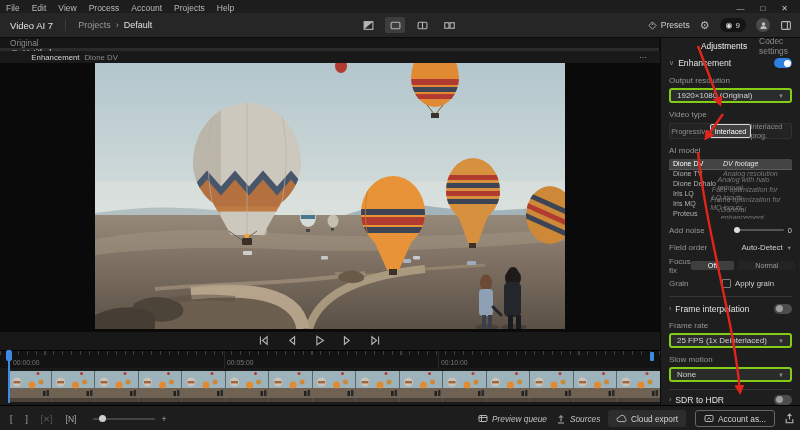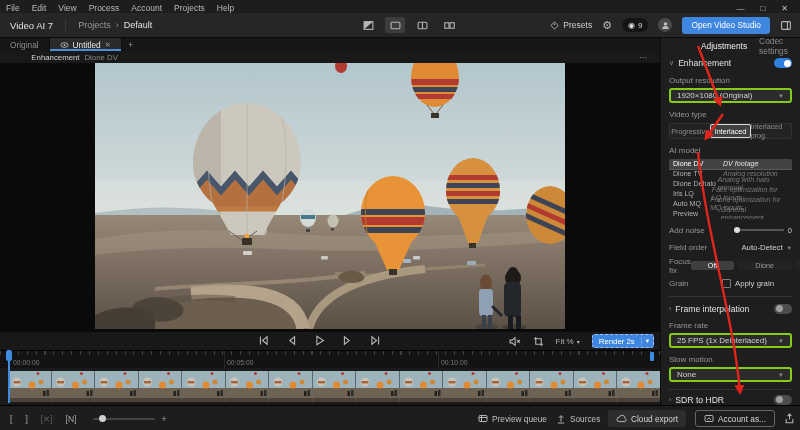--- a/index.html
+++ b/index.html
@@ -28,21 +28,21 @@
   .presets { display:flex; align-items:center; gap:4px; font-size:8.5px; color:#d0d0d0; }
   .gear { font-size:11px; color:#b5b5b5; line-height:1; }
   .credits-pill { display:flex; align-items:center; gap:3px; background:#141414; border-radius:8px;
     height:14px; padding:0 6px; font-size:8px; color:#dcdcdc; }
   .avatar { width:14px; height:14px; border-radius:50%; background:#4a4a4a;
     display:flex; align-items:center; justify-content:center; }
   .btn-blue { height:17px; padding:0 9px; border-radius:3px; background:#3f86e0; color:#fff;
     font-size:8.3px; display:flex; align-items:center; }
   
   .tabbar { position:absolute; top:38px; left:0; width:660px; height:13px; background:#161616;
-    display:flex; font-size:8.3px; }
+    display:flex; font-size:8.3px;flex-direction:column; }
   .tab { display:flex; align-items:center; gap:4px; padding:0 10px; color:#8b8b8b; border-right:1px solid #0d0d0d; }
   .tab.active { background:#2b2b2b; color:#e8e8e8; box-shadow: inset 0 -2px 0 #4a90d9; }
   .tab .x { font-size:7px; color:#9a9a9a; }
   .tab-add { width:18px; display:flex; align-items:center; justify-content:center; color:#9a9a9a; }
   .filter-row { position:absolute; top:51px; left:0; width:660px; height:12px; background:#191919;
     display:flex; align-items:center; font-size:7.8px; }
   .fx { margin-left:10px; font-style:italic; color:#8f8f8f; font-family:"Liberation Serif", serif;margin-top:28px; }
   .fname { margin-left:14px; color:#d6d6d6; }
   .fmodel { margin-left:5px; color:#8a8a8a; }
   .more { margin-left:auto; margin-right:12px; color:#9a9a9a; letter-spacing:1px; }
@@ -72,21 +72,21 @@
   .filmstrip svg { position:absolute; left:8px; top:3px; }
   
   .bottombar { position:absolute; top:405px; left:0; right:0; height:25px; background:#1d1d1d; border-top:1px solid #000; }
   .bb-left { position:absolute; left:10px; top:0; height:25px; display:flex; gap:13px; align-items:center;
     font-size:8.5px; color:#a8a8a8; }
   .bb-left .dim { color:#5e5e5e; }
   .zoom-slider { display:flex; align-items:center; gap:6px; margin-left:4px; }
   .zs-track { position:relative; width:62px; height:2px; background:#454545; border-radius:1px; }
   .zs-knob { position:absolute; left:6px; top:-2.5px; width:7px; height:7px; border-radius:50%; background:#cfcfcf; }
   .bb-mid { position:absolute; left:478px; top:0; height:25px; display:flex; gap:9px; align-items:center;
-    font-size:8.3px; color:#c0c0c0; }
+    font-size:8.3px; color:#c0c0c0;font-style:italic; }
   .bb-item { display:flex; gap:4px; align-items:center; }
   .bb-right { position:absolute; right:5px; top:0; height:25px; display:flex; gap:9px; align-items:center; }
   .btn-dark { height:17px; padding:0 8px; border-radius:3px; background:#2d2d2d; color:#d6d6d6;
     font-size:8.3px; display:flex; gap:4px; align-items:center; }
   .btn-outline { height:17px; padding:0 8px; border-radius:3px; border:1px solid #666; color:#d6d6d6;
     font-size:8.3px; display:flex; gap:4px; align-items:center; background:#1d1d1d; }
   
   .sidebar { position:absolute; top:38px; right:0; width:140px; height:367px; background:#1e1e1e;
     border-left:1px solid #0b0b0b; padding:0 8px; font-size:8.3px; overflow:hidden; }
   .sb-tabs { display:flex; gap:12px; height:16px; align-items:center; font-size:8.4px;margin-left:32px; }
@@ -189,21 +189,20 @@
       <span class="credits-pill">
         <span>◉</span>
         <span>9</span>
       </span>
       <span class="avatar">
         <svg width="9" height="9" viewBox="0 0 10 10">
             <circle cx="5" cy="3.4" r="2" fill="#bdbdbd"></circle>
             <path d="M1.5 9a3.5 3.5 0 0 1 7 0z" fill="#bdbdbd"></path>
           </svg>
       </span>
-      <span class="btn-blue">Open Video Studio</span>
       <svg width="12" height="11" viewBox="0 0 10 10">
           <rect class="st" x="1" y="1.5" width="8" height="7" rx="1"></rect>
           <path class="st" d="M6.3 1.5v7"></path>
         </svg>
     </span>
   </div>
 
   <div class="tabbar">
     <span class="tab">
       <span>Original</span>
@@ -364,38 +363,20 @@
           <path class="st" d="M2.6 1.2 8.6 5l-6 3.8z"></path>
         </svg>
       <svg width="11" height="11" viewBox="0 0 10 10">
           <path class="st" d="M2.2 1.6 6.5 5 2.2 8.4z"></path>
         </svg>
       <svg width="11" height="11" viewBox="0 0 10 10">
           <path class="st" d="M1.7 1.6 6 5 1.7 8.4z"></path>
           <path class="st" d="M7.8 1.3v7.4"></path>
         </svg>
     </span>
-    <span class="tr-right">
-      <svg width="12" height="11" viewBox="0 0 11 10">
-          <path class="st" d="M1 3.7h1.8L5.6 1.4v7.2L2.8 6.3H1z"></path>
-          <path class="st" d="M7.4 3.5 10 6.1M10 3.5 7.4 6.1"></path>
-        </svg>
-      <svg width="11" height="11" viewBox="0 0 10 10">
-          <path class="st" d="M2.5 0.8v6.7h6.7"></path>
-          <path class="st" d="M0.8 2.5h6.7v6.7"></path>
-        </svg>
-      <span class="fit">
-        <span>Fit %</span>
-        <span style="font-size:6px">▾</span>
-      </span>
-      <span class="btn-render">
-        <span class="lbl">Render 2s</span>
-        <span class="caret">▾</span>
-      </span>
-    </span>
   </div>
 
   <div class="ruler">
     <div class="ticks"></div>
     <span class="tl-label" style="left:13px">00:00:00</span>
     <span class="tl-label" style="left:227px">00:05:00</span>
     <span class="tl-label" style="left:441px">00:10:00</span>
     <span class="tl-vsep" style="left:224px"></span>
     <span class="tl-vsep" style="left:438px"></span>
     <span class="end-marker"></span>
@@ -531,25 +512,25 @@
       </div>
       <div class="mrow">
         <span class="mn">Dione Dehalo</span>
           <span class="md">Analog with halo removal</span>
       </div>
       <div class="mrow">
         <span class="mn">Iris LQ</span>
           <span class="md">Face optimization for LQ inputs</span>
       </div>
       <div class="mrow">
-        <span class="mn">Auto MQ</span>
+        <span class="mn">Iris MQ</span>
           <span class="md">Frame optimization for MQ inputs</span>
       </div>
       <div class="mrow">
-        <span class="mn">Preview</span>
+        <span class="mn">Proteus</span>
           <span class="md">General enhancement</span>
       </div>
     </div>
 
     <div class="sb-row" style="margin-top:5px;height:12px">
       <span class="sb-label">Add noise</span>
       <span class="inline-right">
         <span class="slider-sm">
             <span class="knob"></span>
           </span>
@@ -562,21 +543,21 @@
       <span class="inline-right">
         <span style="color:#d2d2d2;font-size:7.8px">Auto-Detect</span>
         <span style="color:#8a8a8a;font-size:5.5px">▼</span>
       </span>
     </div>
 
     <div class="sb-row" style="margin-top:4px;height:15px">
       <span class="sb-label">Focus fix</span>
       <span class="inline-right seg-sm">
         <span class="opt sel">Off</span>
-        <span class="opt">Dione</span>
+        <span class="opt">Normal</span>
         <span class="opt">Strong</span>
       </span>
     </div>
 
     <div class="sb-row" style="margin-top:5px;height:11px">
       <span class="sb-label">Grain</span>
       <span class="inline-right" style="margin-right:18px">
         <span class="checkbox"></span>
         <span style="color:#d0d0d0;font-size:7.8px">Apply grain</span>
       </span>

